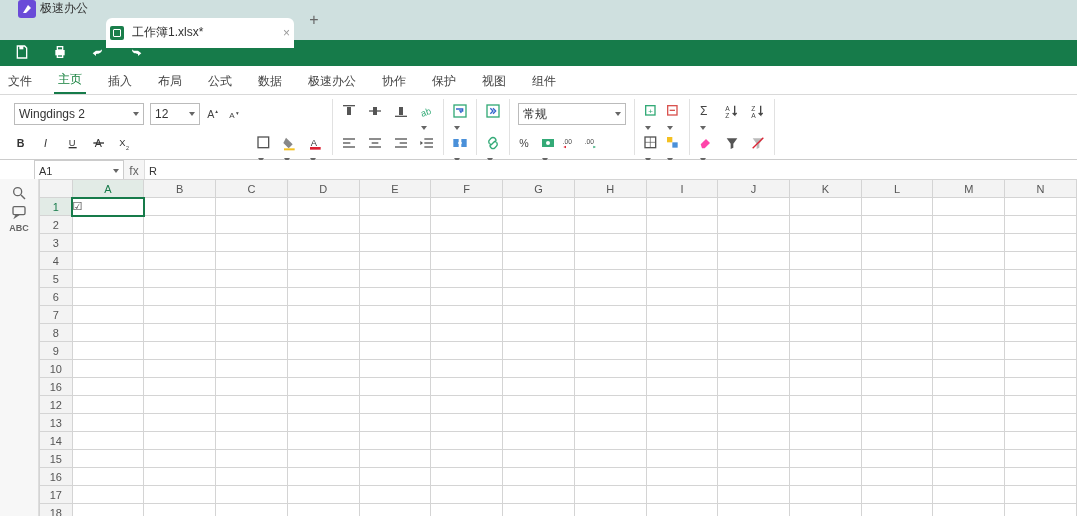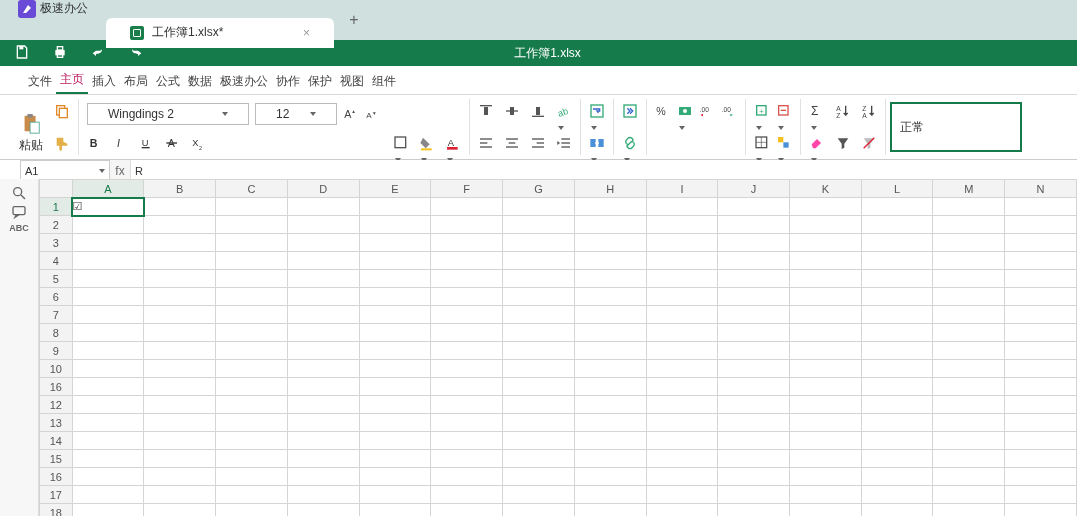--- a/index.html
+++ b/index.html
@@ -1,45 +1,45 @@
 <!DOCTYPE html>
 <html><head>
 <meta charset="utf-8">
 <style>
   html,body{margin:0;padding:0;font-family:"Microsoft YaHei",Arial,sans-serif;font-size:12px;color:#333;background:#fff;overflow:hidden}
   .tabbar{height:40px;background:#cfe0df;display:flex;align-items:center}
   .app-tab{display:flex;height:40px;padding:0 18px;gap:4px}
   .app-logo{width:18px;height:18px;background:#6a4bd8;border-radius:3px;display:flex;align-items:center;justify-content:center}
   .app-logo svg{width:12px;height:12px;fill:#fff}
-  .file-tab{height:30px;margin-top:25px;background:#fff;border-radius:6px 6px 0 0;display:flex;align-items:center;padding:0 24px;gap:8px;min-width:180px}
+  .file-tab{height:30px;margin-top:25px;background:#fff;border-radius:6px 6px 0 0;display:flex;align-items:center;padding:0 4px;gap:8px;min-width:180px}
   .file-tab .close{margin-left:auto;color:#999;cursor:pointer}
   .file-icon{width:14px;height:14px;background:#1a7e4b;border-radius:2px;position:relative}
   .file-icon::after{content:"";position:absolute;inset:3px;border:1px solid #fff;border-radius:1px}
   .new-tab{width:40px;display:flex;align-items:center;justify-content:center;height:40px;color:#666;cursor:pointer;font-size:16px}
   .titlebar{height:26px;background:#167b4a;color:#fff;display:flex;align-items:center}
   .qat{display:flex;gap:22px;padding:0 14px;align-items:center}
   .qat .ico{width:16px;height:16px;fill:#fff;cursor:pointer}
   .title-center{flex:1;text-align:center;font-size:12px}
-  .menubar{height:28px;border-bottom:1px solid #d9d9d9;display:flex;align-items:flex-end;padding:0 24px;background:#fff}
+  .menubar{height:28px;border-bottom:1px solid #d9d9d9;display:flex;align-items:flex-end;padding:0 4px;gap:18px;background:#fff}
   .menubar span{padding:0 4px 4px 4px;cursor:pointer;color:#444}
-  .menubar span.active{color:#be185d;border-bottom:2px solid #167b4a;font-weight:500}
+  .menubar span.active{color:#15803d;border-bottom:2px solid #167b4a;font-weight:500}
   .ribbon{height:64px;border-bottom:1px solid #ccc;background:#fff;display:flex;align-items:center;padding:0 6px;font-size:12px}
   .group{height:56px;display:flex;align-items:center;padding:0 8px;border-right:1px solid #e1e1e1;gap:2px}
   .vstack{display:flex;flex-direction:column;justify-content:space-between;height:48px}
   .row{display:flex;align-items:center;gap:6px}
   .big-btn{display:flex;flex-direction:column;align-items:center;justify-content:flex-end;gap:2px;width:34px;height:54px;cursor:pointer}
   .big-btn svg{width:22px;height:22px}
-  .sel{height:20px;border:1px solid #bbb;background:#fff;display:flex;align-items:center;padding:0 20px;justify-content:space-between;cursor:pointer}
+  .sel{height:20px;border:1px solid #bbb;background:#fff;display:flex;align-items:center;padding:0 4px;justify-content:space-between;cursor:pointer}
   .sel.font{width:120px}
   .sel.size{width:40px}
   .sel.numfmt{width:98px}
   .ico16{width:16px;height:16px;cursor:pointer;flex:none}
   .ico16 svg{width:16px;height:16px;display:block}
   .status-box{width:112px;height:46px;border:2px solid #167b4a;display:flex;align-items:center;padding:0 8px;color:#333;margin-left:4px}
-  .namebox-row{height:21px;border-bottom:1px solid #ccc;background:#f5f5f5;display:flex;align-items:center;margin-left:20px}
+  .namebox-row{height:21px;border-bottom:1px solid #ccc;background:#f5f5f5;display:flex;align-items:center;margin-left:34px}
   .namebox{width:80px;height:19px;border:1px solid #ccc;background:#fff;display:flex;align-items:center;padding:0 4px;font-size:11px;justify-content:space-between}
   .fx{width:20px;text-align:center;color:#666}
   .formula{flex:1;padding:0 4px;font-size:11px;height:21px;display:flex;align-items:center;background:#fff;border-left:1px solid #ddd}
   .sheet-area{position:absolute;top:179px;left:0;right:0;bottom:0;display:flex}
   .sidetools{width:38px;background:#f7f7f7;border-right:1px solid #ddd;display:flex;flex-direction:column;align-items:center;padding-top:6px;}
   .sidetools svg{width:16px;height:16px;fill:#666;cursor:pointer}
   .grid-wrap{flex:1;overflow:hidden;position:relative}
   table.grid{border-collapse:collapse;table-layout:fixed}
   table.grid th,table.grid td{border:1px solid #d4d4d4;height:17px;padding:0;font-weight:normal;font-size:11px}
   table.grid th{background:#f3f3f3;color:#555;text-align:center}
@@ -84,63 +84,39 @@
           <rect x="8" y="4" width="8" height="5" fill="none" stroke="#fff" stroke-width="2"></rect>
           <rect x="8" y="15" width="8" height="5" fill="none" stroke="#fff" stroke-width="2"></rect>
         </svg></span>
     <span><svg class="ico" viewBox="0 0 24 24">
           <path d="M9 10l-5 4 5 4v-3c5 0 9-2 9-7-2 3-5 2-9 2z" fill="#fff"></path>
         </svg></span>
     <span><svg class="ico" viewBox="0 0 24 24">
           <path d="M15 10l5 4-5 4v-3c-5 0-9-2-9-7 2 3 5 2 9 2z" fill="#fff"></path>
         </svg></span>
   </div>
-  <div class="title-center">工作簿1.xlsx</div>
   <div style="width:140px"></div>
 </div>
 
 <div class="menubar" id="menubar">
     <span>文件</span>
     <span class="active">主页</span>
     <span>插入</span>
     <span>布局</span>
     <span>公式</span>
     <span>数据</span>
     <span>极速办公</span>
     <span>协作</span>
     <span>保护</span>
     <span>视图</span>
     <span>组件</span>
   </div>
 
 <div class="ribbon">
 
-  <div class="group">
-    <div class="big-btn">
-      <svg viewBox="0 0 24 24">
-          <rect x="5" y="3" width="12" height="17" rx="1" fill="#c98b4a"></rect>
-          <rect x="8" y="1" width="6" height="4" rx="1" fill="#888"></rect>
-          <rect x="11" y="10" width="10" height="12" fill="#fff" stroke="#5a9"></rect>
-        </svg>
-      <span>粘贴</span>
-    </div>
-    <div class="vstack" style="margin-left:4px">
-      <span class="ico16">
-          <svg viewBox="0 0 24 24">
-            <rect x="4" y="4" width="12" height="14" fill="none" stroke="#e08a2a" stroke-width="2"></rect>
-            <rect x="8" y="8" width="12" height="14" fill="#fff" stroke="#e08a2a" stroke-width="2"></rect>
-          </svg>
-        </span>
-      <span class="ico16">
-          <svg viewBox="0 0 24 24">
-            <path d="M4 4h10v6l6 3v3h-8v6l-2 2-2-2v-6H4z" fill="#e4b04a"></path>
-          </svg>
-        </span>
-    </div>
-  </div>
 
   <div class="group">
     <div class="vstack">
       <div class="row">
         <div class="sel font">
             <span>Wingdings 2</span>
             <span class="caret"></span>
           </div>
         <div class="sel size">
             <span>12</span>
@@ -290,20 +266,24 @@
           </svg>
         </span>
       <span class="ico16"><svg viewBox="0 0 24 24">
             <path d="M9 15l6-6M7 13a4 4 0 010-6l2-2a4 4 0 016 6M17 11a4 4 0 010 6l-2 2a4 4 0 01-6-6" fill="none" stroke="#3a7" stroke-width="2"></path>
           </svg><span class="caret"></span></span>
     </div>
   </div>
 
   <div class="group">
     <div class="vstack">
+      <div class="sel numfmt">
+          <span>常规</span>
+          <span class="caret"></span>
+        </div>
       <div class="row gap6">
         <span class="ico16">
             <svg viewBox="0 0 24 24">
               <text x="2" y="18" font-size="16" fill="#444">%</text>
             </svg>
           </span>
         <span class="ico16"><svg viewBox="0 0 24 24">
               <rect x="3" y="6" width="18" height="12" fill="#3a7"></rect>
               <circle cx="12" cy="12" r="3" fill="#fff"></circle>
             </svg><span class="caret"></span></span>
@@ -383,23 +363,20 @@
         <span class="ico16">
             <svg viewBox="0 0 24 24">
               <path d="M4 5h16l-6 8v6l-4 2v-8z" fill="#bbb"></path>
               <line x1="4" y1="20" x2="20" y2="4" stroke="#d23" stroke-width="2"></line>
             </svg>
           </span>
       </div>
     </div>
   </div>
 
-  <div class="status-box">
-    <span>正常</span>
-  </div>
 </div>
 
 <div class="namebox-row">
   <div class="namebox">
       <span>A1</span>
       <span class="caret"></span>
     </div>
   <div class="fx">fx</div>
   <div class="formula">R</div>
 </div>

